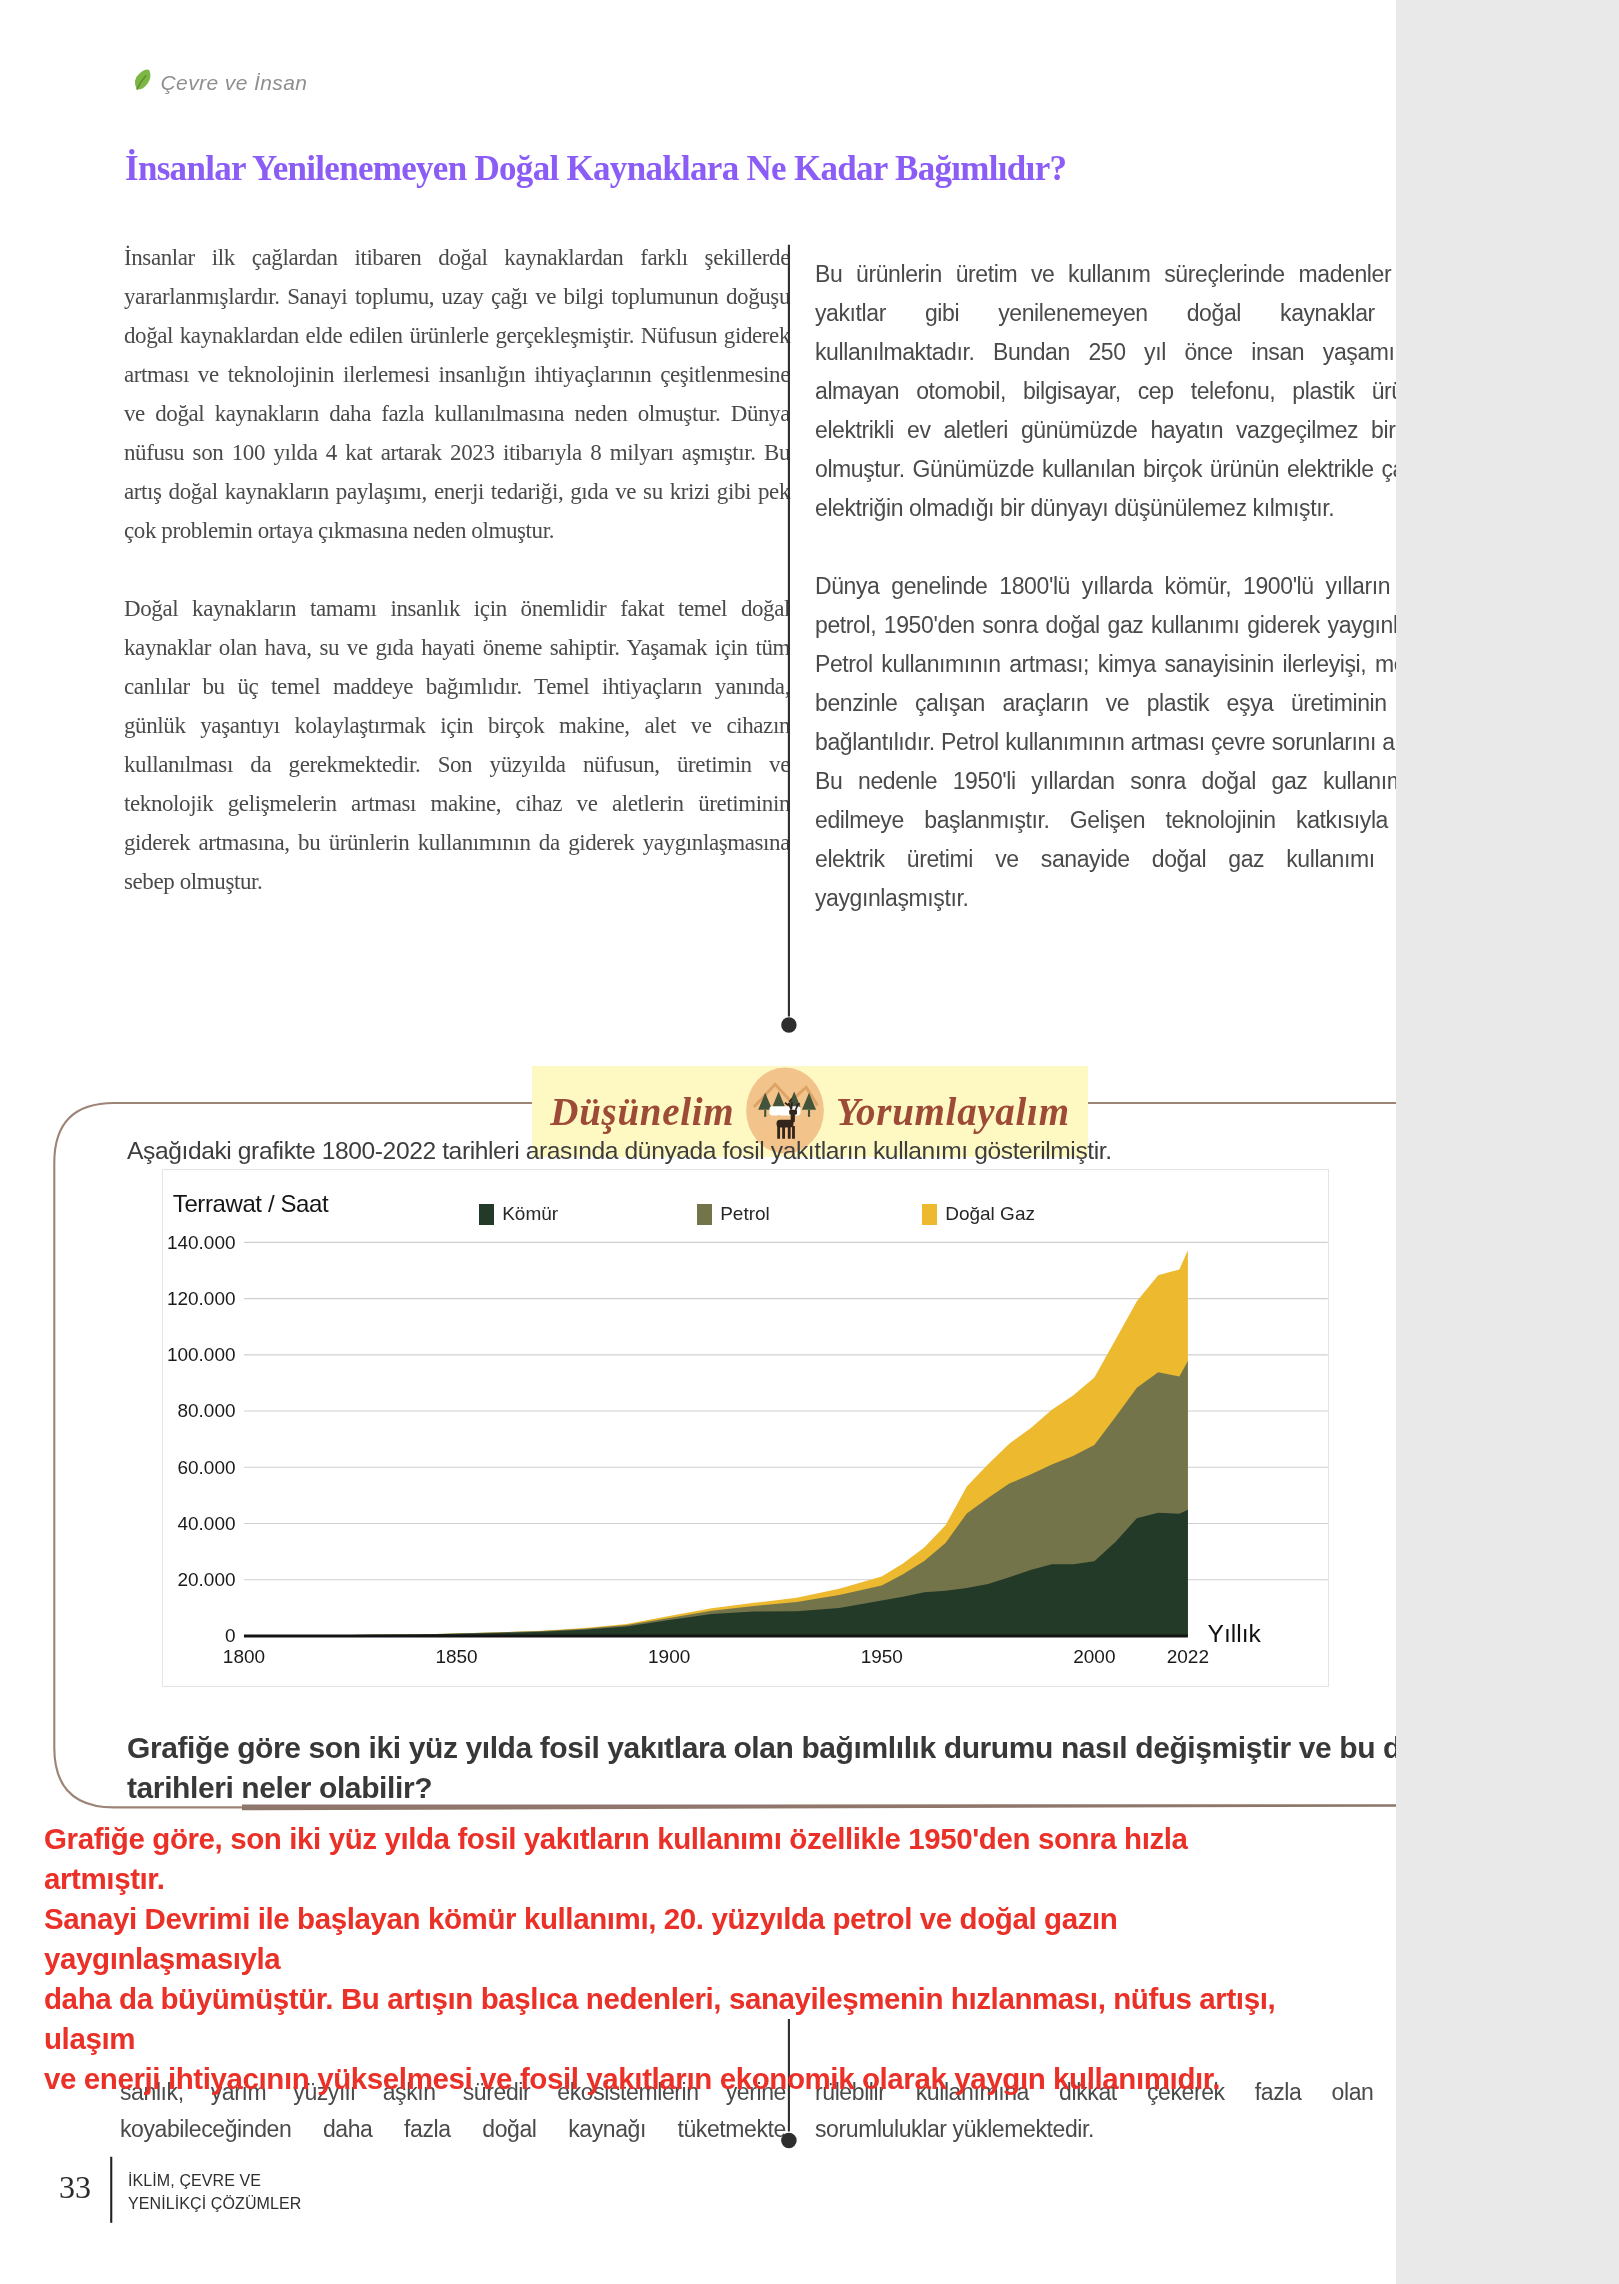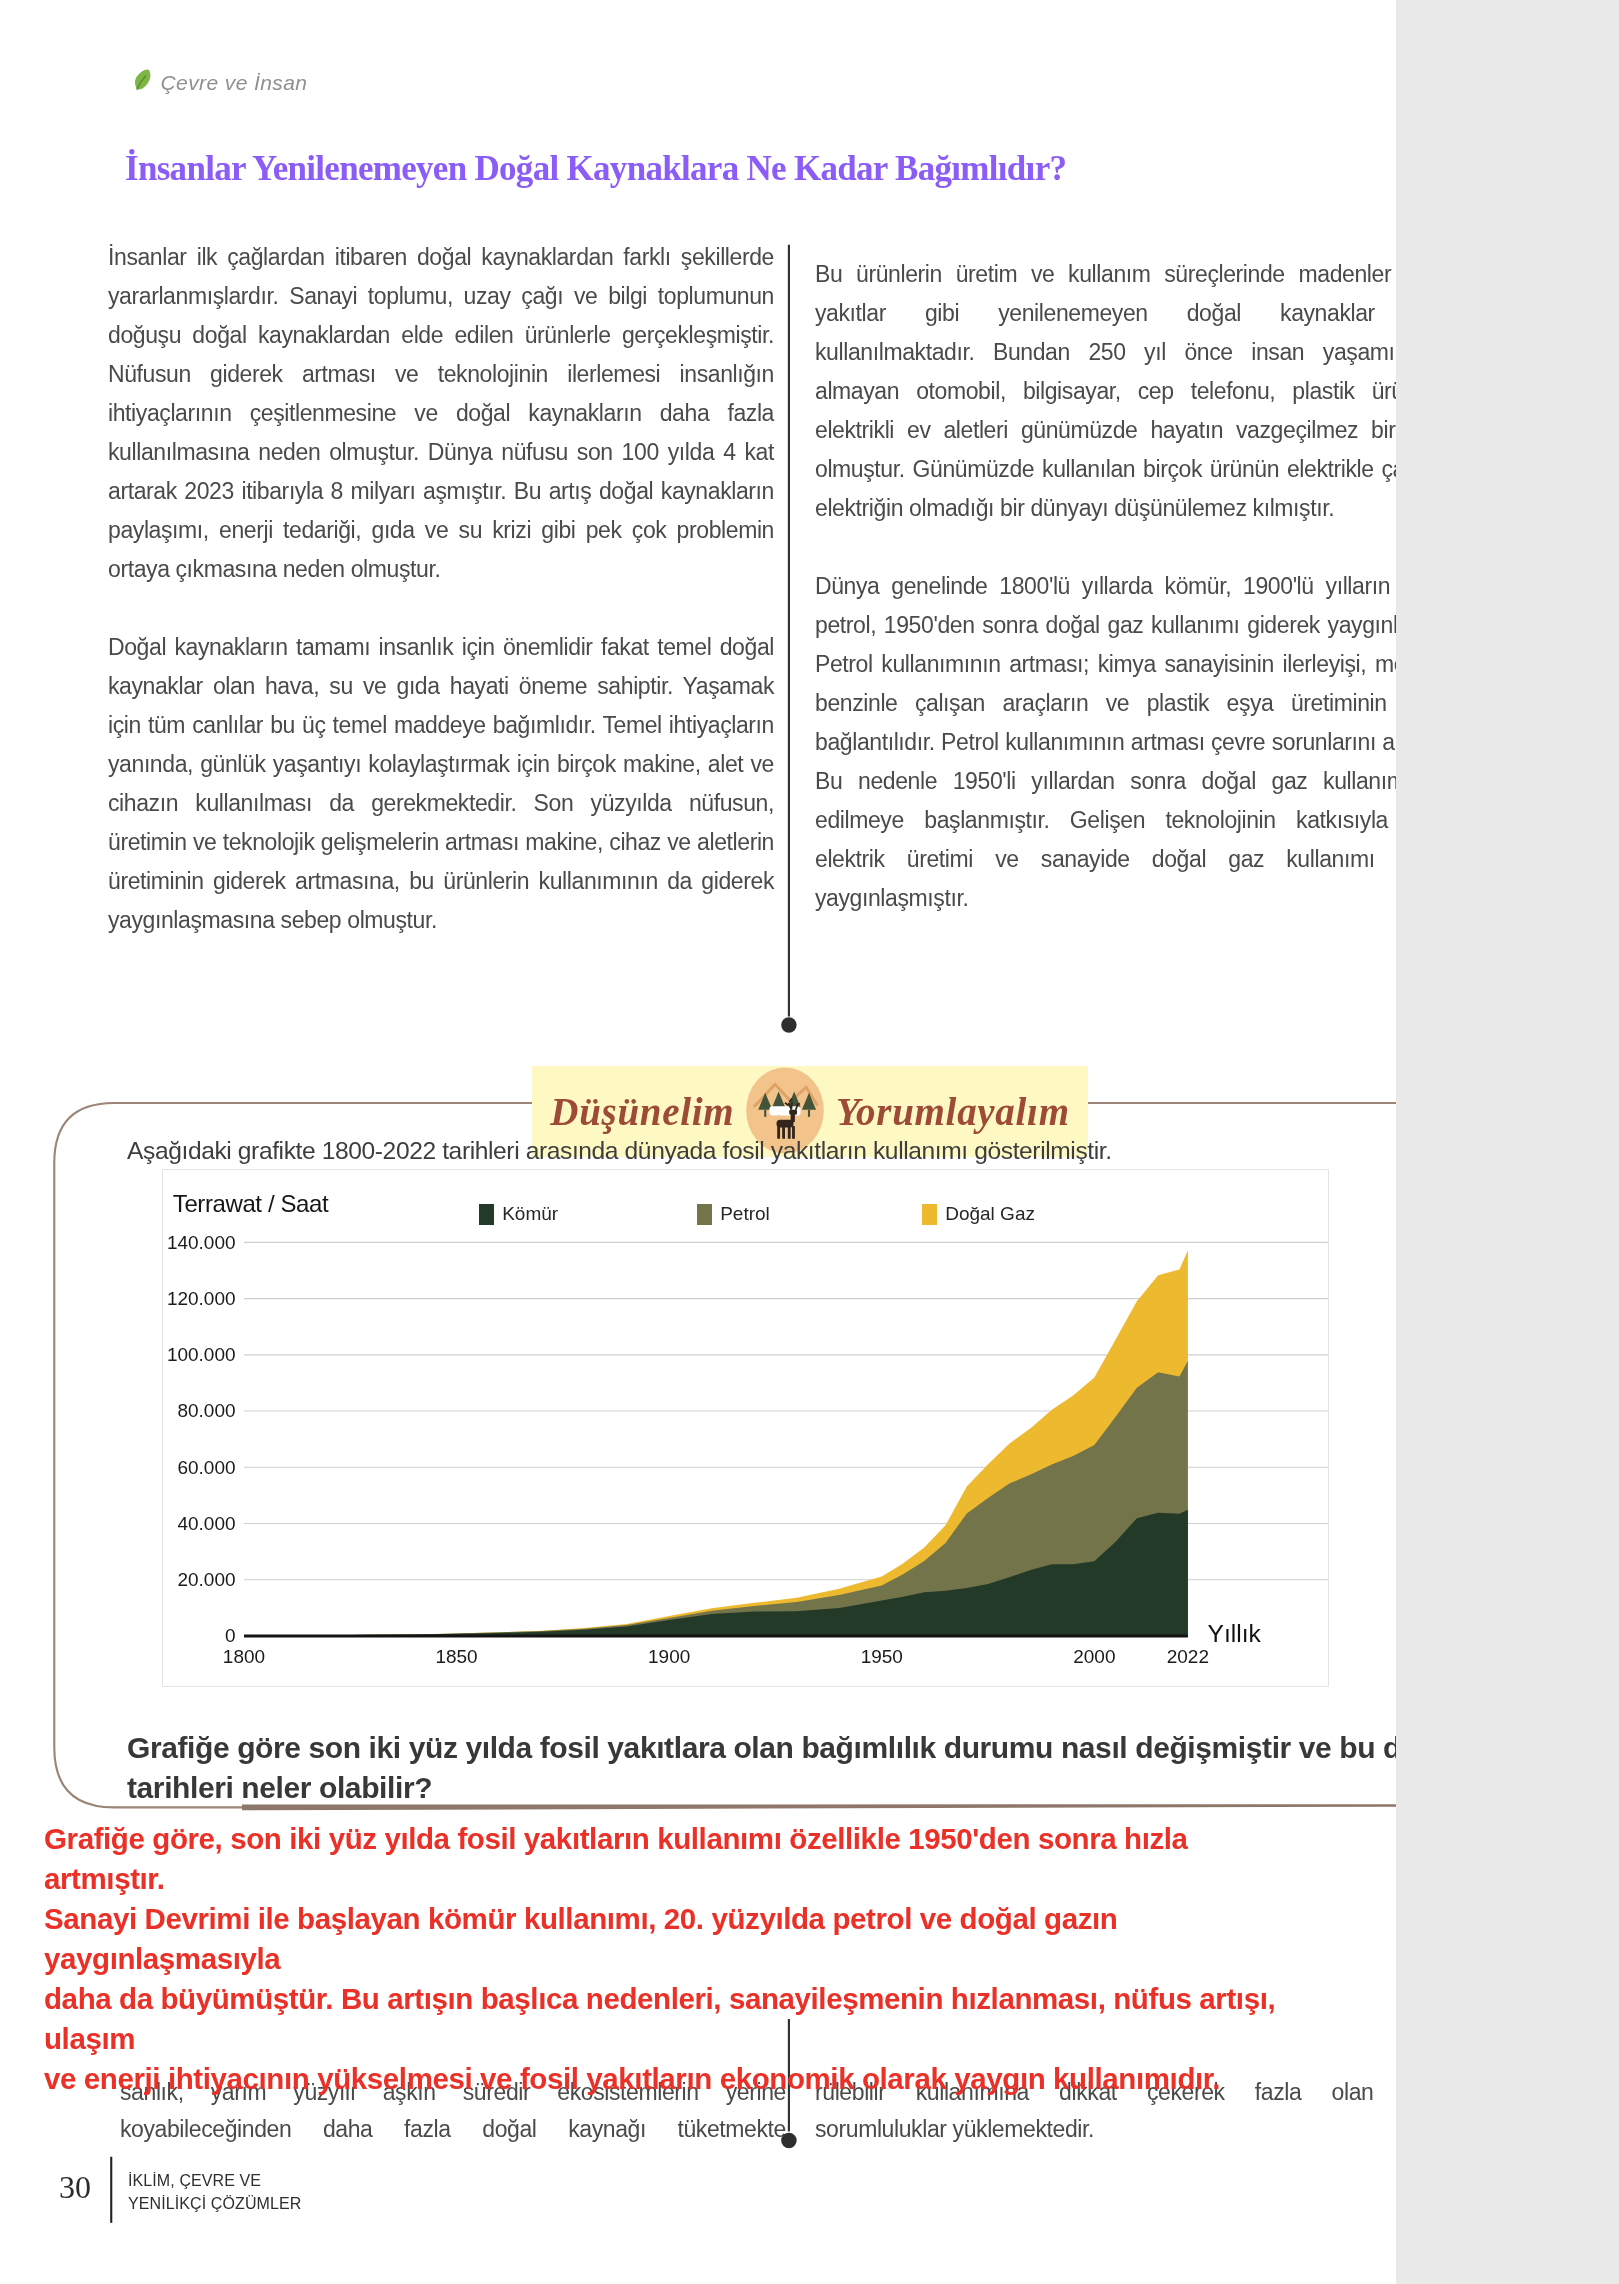--- a/index.html
+++ b/index.html
@@ -9,21 +9,21 @@
 
   
   .kicker{top:70px;left:131px;display:flex;align-items:center;gap:7px;}
   .kicker-text{font-style:italic;font-size:21px;color:#8f8f8f;letter-spacing:0.4px;}
   .title{top:149px;left:125px;font-family:"Liberation Serif","DejaVu Serif",serif;
          font-size:35px;letter-spacing:-0.7px;color:#8b5cf6;white-space:nowrap;font-weight:600;}
 
   
   .col{width:666px;font-size:23px;line-height:39px;letter-spacing:-0.4px;text-align:justify;color:#4a4a4a;}
   .col > div{margin:0 0 39px 0;}
-  .col1{top:238px;left:108px;}
+  .col1{top:238px;left:124px;font-family:Liberation Serif, serif;}
   .col2{top:238px;left:815px;margin-top:17px;}
 
   
   .act-header{top:1066px;left:0;width:1620px;display:flex;justify-content:center;pointer-events:none;}
   .act-header-inner{display:flex;align-items:center;gap:9.8px;background:#fef9c3;padding:0 18.3px;}
   .script{font-family:"Liberation Serif","DejaVu Serif",serif;font-style:italic;font-weight:bold;
           font-size:39px;color:#9d4a37;letter-spacing:0.7px;}
   .intro{top:1137px;left:127px;font-size:24.6px;color:#3d3d3d;letter-spacing:-0.4px;white-space:nowrap;}
 
   
@@ -195,20 +195,20 @@
 
   <div class="abs bottom-col bleft">
       <div>sanlık, yarım yüzyılı aşkın süredir ekosistemlerin yerine</div>
       <div>koyabileceğinden daha fazla doğal kaynağı tüketmekte</div>
     </div>
   <div class="abs bottom-col bright">
       <div>rülebilir kullanımına dikkat çekerek fazla olan ülkelere</div>
       <div>sorumluluklar yüklemektedir.</div>
     </div>
 
-  <div class="abs pagenum">30</div>
+  <div class="abs pagenum">33</div>
   <div class="abs bookname">
     <div>İKLİM, ÇEVRE VE</div>
     <div>YENİLİKÇİ ÇÖZÜMLER</div>
   </div>
 
 </div>
 
 
 </body></html>

